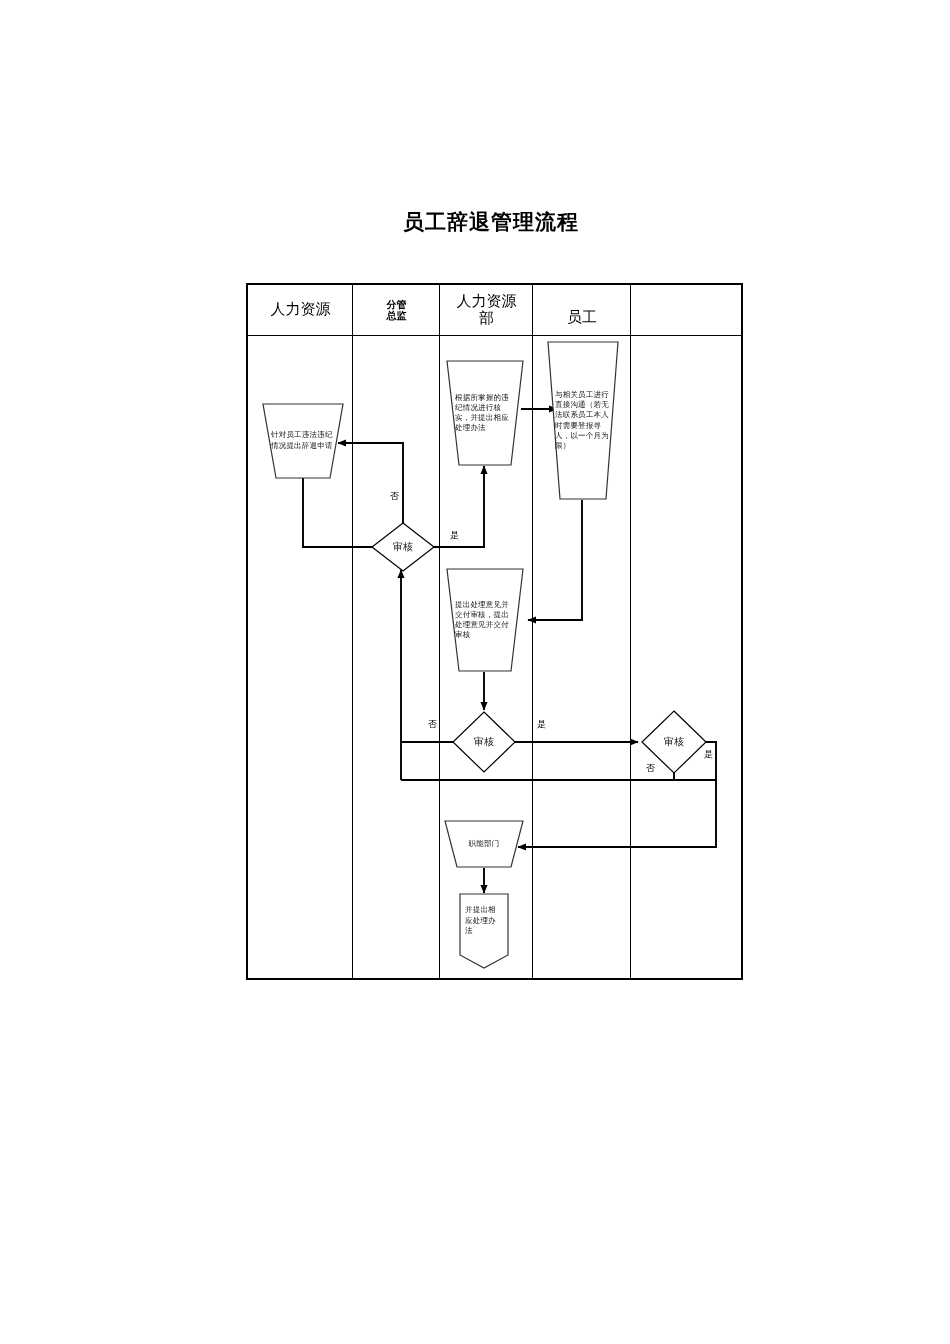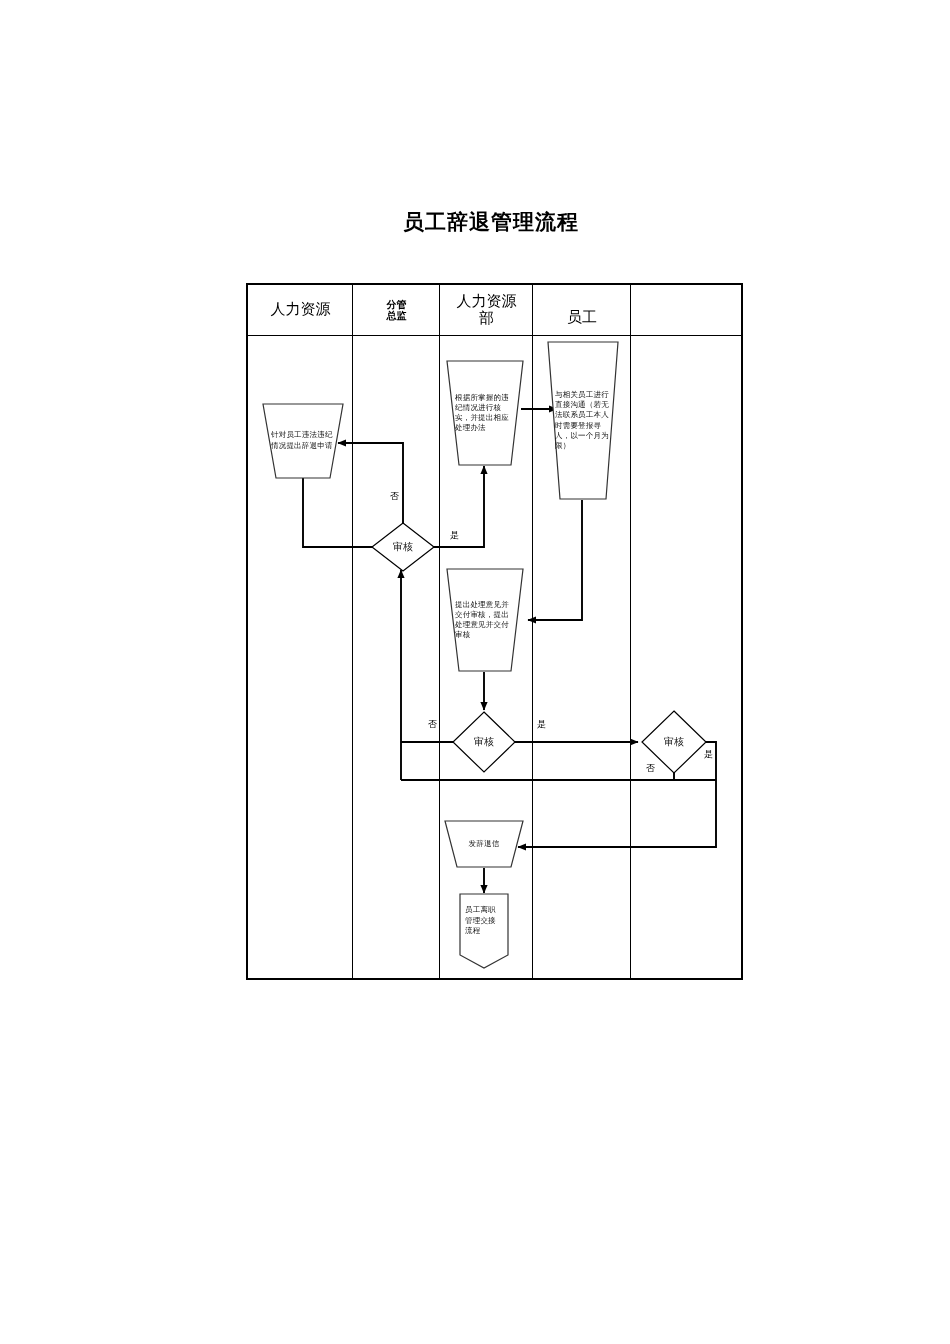--- a/index.html
+++ b/index.html
@@ -231,28 +231,28 @@
     <svg width="66" height="64" viewBox="0 0 66 64">
       <polygon points="33,1 65,32 33,63 1,32" fill="#ffffff" stroke="#000000" stroke-width="1.2"></polygon>
     </svg>
     <div class="node-label diamond-label">审核</div>
   </div>
 
   <div class="node" style="left:428px; top:820px; width:80px; height:48px;">
     <svg width="80" height="48" viewBox="0 0 80 48">
       <polygon points="1,1 79,1 67,47 13,47" fill="#ffffff" stroke="#333333" stroke-width="1.2"></polygon>
     </svg>
-    <div class="node-label" style="padding:0 4px;">发辞退信</div>
+    <div class="node-label" style="padding:0 4px;">职能部门</div>
   </div>
 
   <div class="node" style="left:443px; top:893px; width:50px; height:76px;">
     <svg width="50" height="76" viewBox="0 0 50 76">
       <polygon points="1,1 49,1 49,62 25,75 1,62" fill="#ffffff" stroke="#333333" stroke-width="1.2"></polygon>
     </svg>
-    <div class="node-label" style="padding:0 6px; align-items:flex-start; padding-top:12px;">员工离职管理交接流程</div>
+    <div class="node-label" style="padding:0 6px; align-items:flex-start; padding-top:12px;">并提出相应处理办法</div>
   </div>
 
   <div class="edge-label" style="left:374px; top:492px;">否</div>
   <div class="edge-label" style="left:434px; top:531px;">是</div>
   <div class="edge-label" style="left:412px; top:720px;">否</div>
   <div class="edge-label" style="left:521px; top:720px;">是</div>
   <div class="edge-label" style="left:630px; top:764px;">否</div>
   <div class="edge-label" style="left:688px; top:750px;">是</div>
 
 </div>

